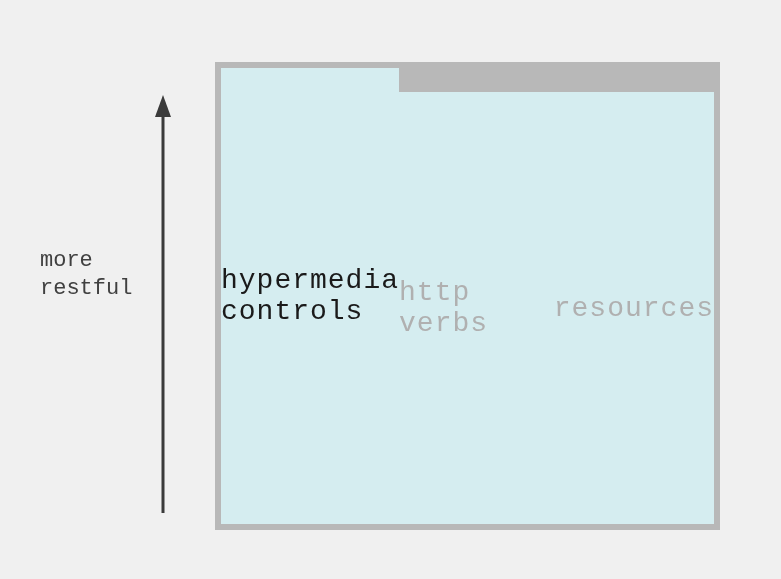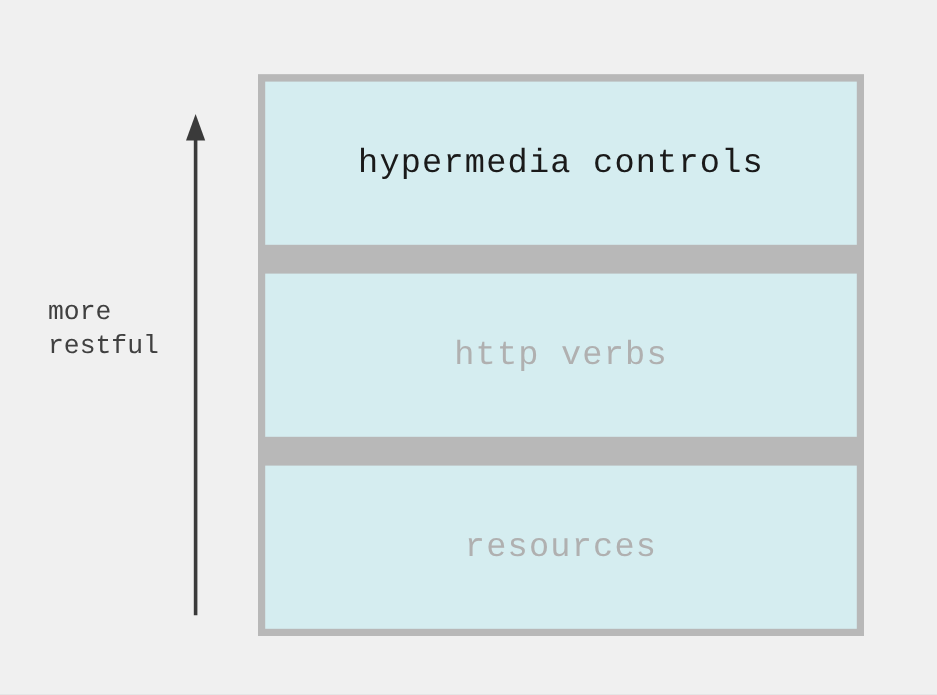--- a/index.html
+++ b/index.html
@@ -17,21 +17,21 @@
     }
     .container {
       position: absolute;
       top: 62px;
       left: 215px;
       width: 505px;
       height: 468px;
       border: 6px solid #b8b8b8;
       background: #b8b8b8;
       display: flex;
-      flex-direction: column;
+      flex-direction: row;
     }
     .level {
       flex: 1;
       background: #d5edf0;
       display: flex;
       align-items: center;
       justify-content: center;
       font-size: 28px;
       letter-spacing: 1px;
     }

